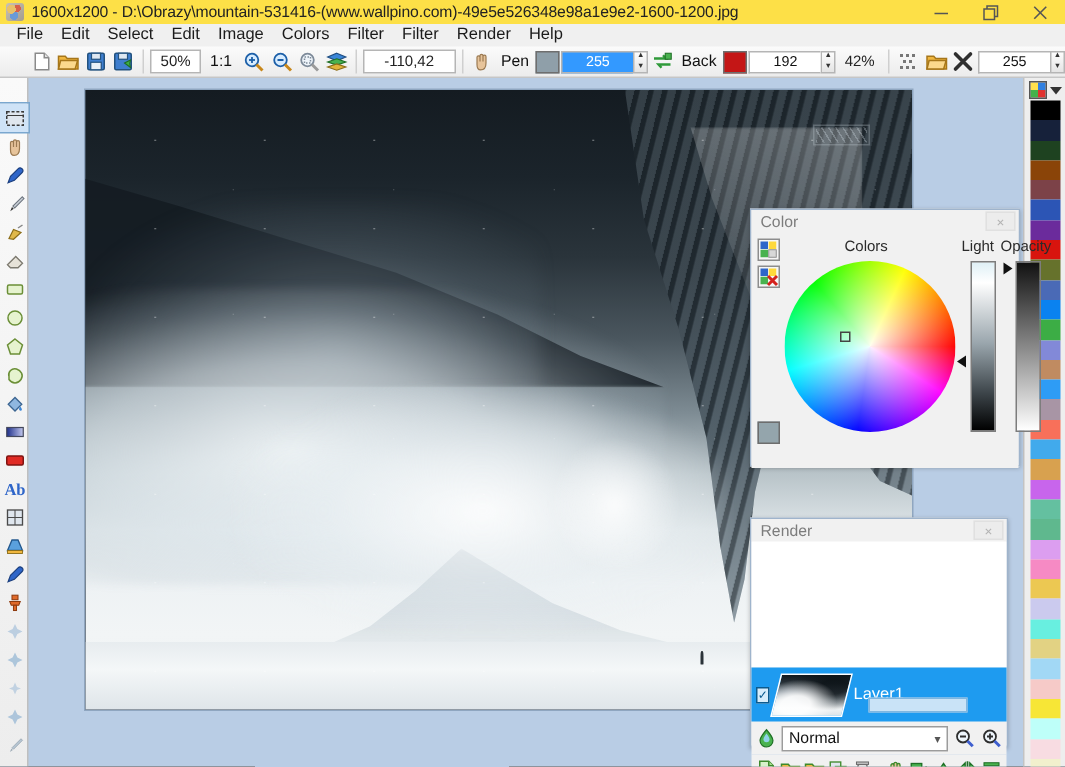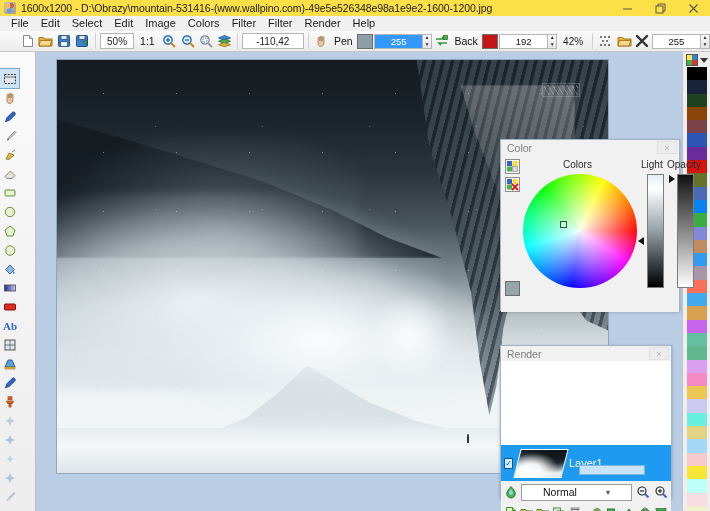--- a/index.html
+++ b/index.html
@@ -95,21 +95,21 @@
   }
 
   
   #main {
     position:absolute; left:0; top:52px; right:0; bottom:0;
     background: #b9cde5;
   }
 
   
   #toolcol {
-    position:absolute; left:0; top:0; width:36px; bottom:0;
+    position:absolute; left:0; top:0; width:19px; bottom:0;
     background: linear-gradient(#fafafa,#ededed);
     border-right:1px solid #bfbfbf;
     padding-top:17px;
   }
   .tool {
     width:19px; height:19px;
     display:flex; align-items:center; justify-content:center;
   }
   .tool.active { background:#cfe3f7; outline:1px solid #7aa7cf; }
 
@@ -318,21 +318,21 @@
     position:absolute; left:78px; top:20px; width:66px; height:10px;
     background:#c9e3f7; border:1px solid #7fb6e0;
   }
   #blendrow {
     height:22px; display:flex; align-items:center; gap:3px;
     padding:0 3px; background:#f1f1f1;
   }
   #blendsel {
     flex:1; height:17px; background:#fff; border:1px solid #9c9c9c;
     display:flex; align-items:center; justify-content:space-between;
-    padding:0 21px; font-size:10.5px; color:#111;
+    padding:0 4px; font-size:10.5px; color:#111;
   }
   #blendsel .chev { font-size:8px; color:#555; }
   #layerbtns {
     height:20px; display:flex; align-items:center; gap:2px; padding:0 3px;
     background:#f1f1f1;
   }
   .lbtn { width:15px;height:15px; display:flex;align-items:center;justify-content:center; }
   .lsep { width:1px;height:13px;background:#c3c3c3; margin:0 2px; }
 
   svg { display:block; }

